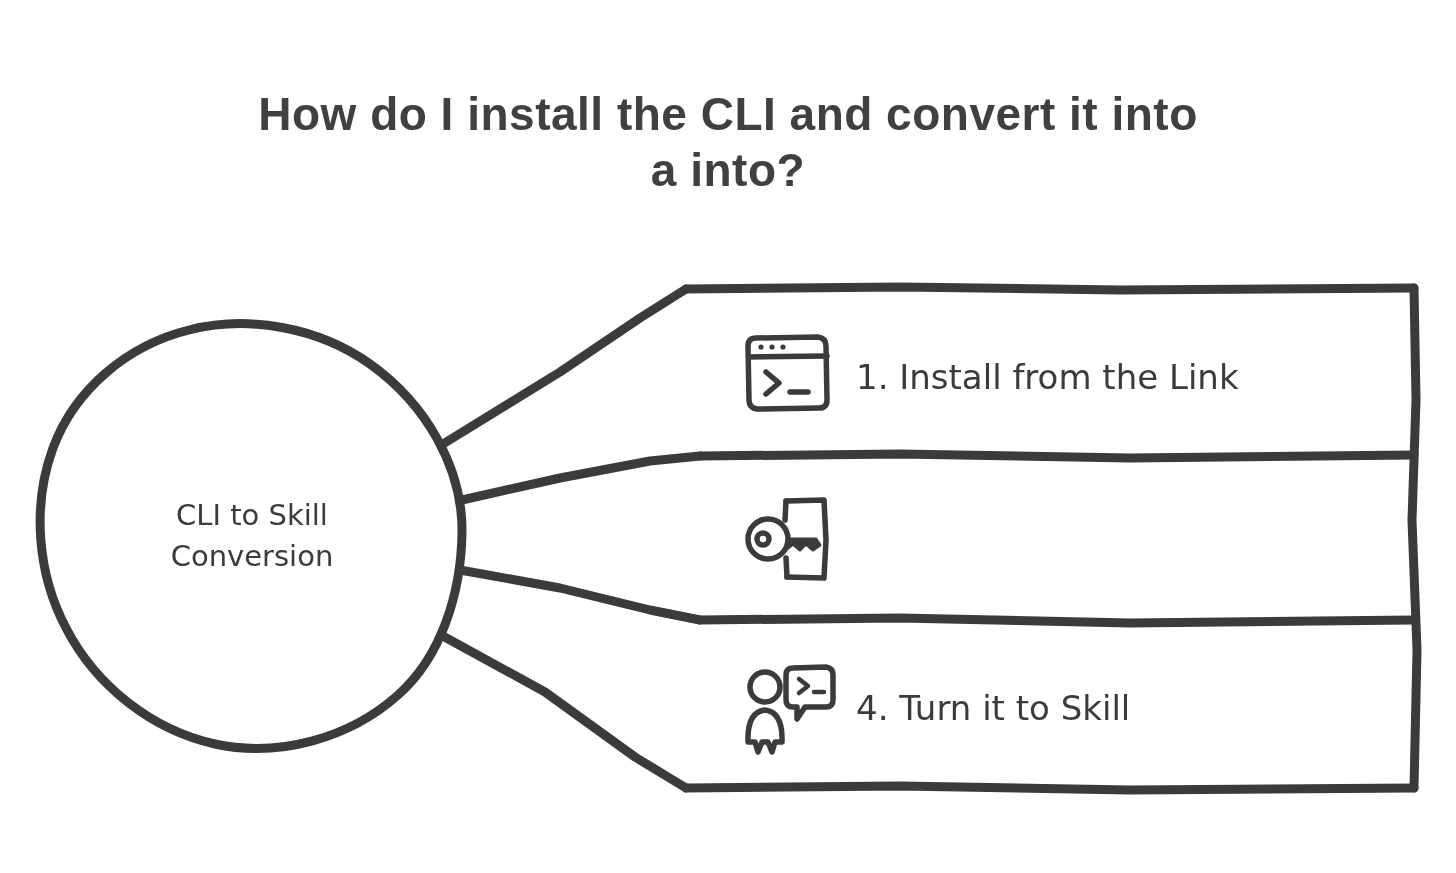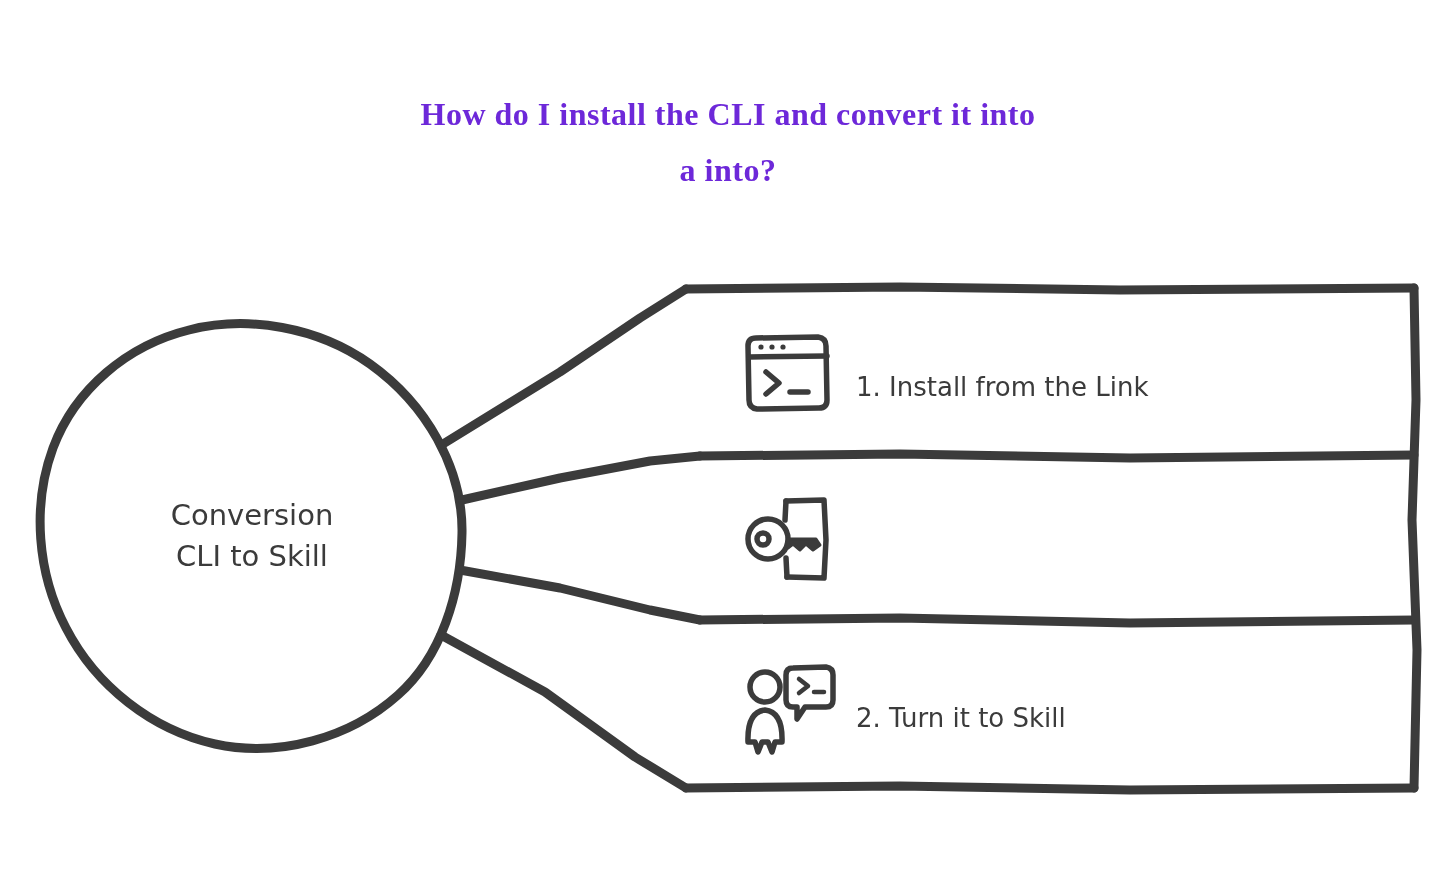--- a/index.html
+++ b/index.html
@@ -27,25 +27,25 @@
   }
   .title-block {
     position: absolute;
     left: 228px;
     top: 86px;
     width: 1000px;
     text-align: center;
     pointer-events: none;
   }
   .title-line {
-    font-family: Liberation Serif, serif;
+    font-family: Liberation Sans, sans-serif;
     font-weight: bold;
-    font-size: 32px;
+    font-size: 46px;
     line-height: 56px;
-    color: #6d28d9;
+    color: #404040;
     letter-spacing: 0.5px;
   }
   .center-label {
     position: absolute;
     left: 82px;
     top: 495px;
     width: 340px;
     text-align: center;
     pointer-events: none;
   }
@@ -53,25 +53,24 @@
     font-family: "DejaVu Sans", sans-serif;
     font-size: 29px;
     line-height: 41px;
     color: #3b3b3b;
   }
   .row-label {
     position: absolute;
     left: 856px;
     width: 540px;
     font-family: "DejaVu Sans", sans-serif;
-    font-size: 26px;
+    font-size: 34px;
     color: #3b3b3b;
     white-space: nowrap;
     pointer-events: none;
-    margin-top: 15px;
   }
   #row-label-0 { top: 357px; }
   #row-label-1 { top: 522px; }
   #row-label-2 { top: 688px; }
 
   .row-icon {
     position: absolute;
     left: 744px;
     width: 92px;
     height: 92px;
@@ -144,24 +143,24 @@
 
     </g>
   </svg>
 
   <div class="title-block">
     <div class="title-line">How do I install the CLI and convert it into</div>
     <div class="title-line">a into?</div>
   </div>
 
   <div class="center-label">
+    <div class="center-line">CLI to Skill</div>
     <div class="center-line">Conversion</div>
-    <div class="center-line">CLI to Skill</div>
   </div>
 
   <div class="row-label" id="row-label-0">1. Install from the Link</div>
-  <div class="row-label" id="row-label-2">2. Turn it to Skill</div>
+  <div class="row-label" id="row-label-2">4. Turn it to Skill</div>
 
   <div class="row-icon" id="row-icon-0"></div>
   <div class="row-icon" id="row-icon-1"></div>
   <div class="row-icon" id="row-icon-2"></div>
 
 </div>
 
 </body></html>

